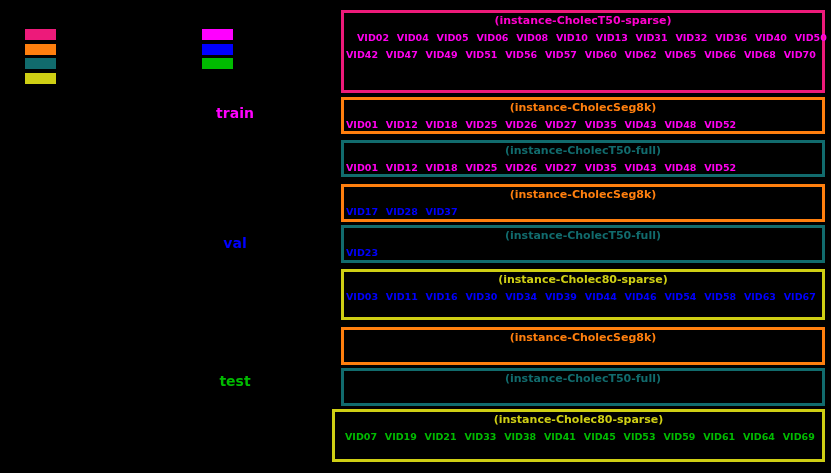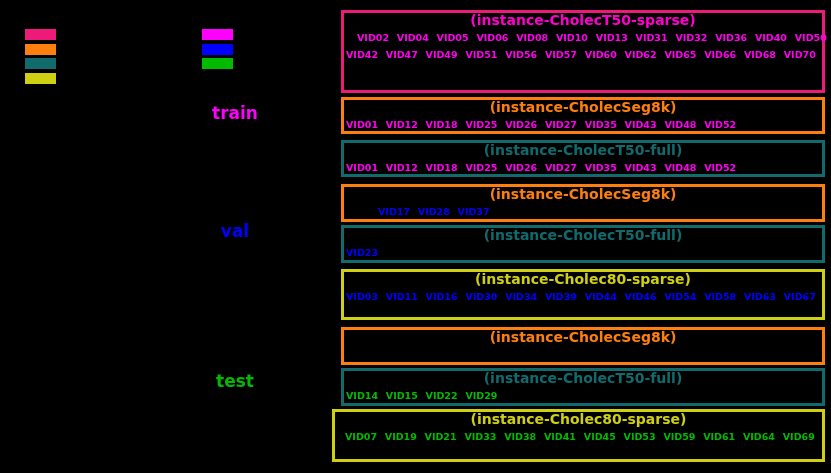--- a/index.html
+++ b/index.html
@@ -4,35 +4,35 @@
 <style>
   html,body{margin:0;padding:0;background:#000;}
   .fig{
     position:relative;width:831px;height:473px;background:#000000;
     font-family:"DejaVu Sans", sans-serif;font-weight:bold;overflow:hidden;
   }
   .legend{position:absolute;display:flex;flex-direction:column;gap:3.5px;}
   .legend-datasets{left:25px;top:29px;}
   .legend-splits{left:202px;top:29px;}
   .swatch{width:31px;height:11px;}
-  .split-label{position:absolute;left:205px;width:60px;text-align:center;font-size:17px;line-height:14px;}
+  .split-label{position:absolute;left:205px;width:60px;text-align:center;font-size:14px;line-height:14px;}
   .split-label.train{top:106px;}
-  .split-label.val{top:224px;}
+  .split-label.val{top:236px;}
   .split-label.test{top:374px;}
   .box{position:absolute;left:341px;width:484px;border:3px solid #fff;box-sizing:border-box;background:#000;}
   .b1{top:10px;height:83px;}
   .b2{top:97px;height:37px;}
   .b3{top:140px;height:37px;}
   .b4{top:184px;height:38px;}
   .b5{top:225px;height:38px;}
   .b6{top:269px;height:51px;}
   .b7{top:327px;height:38px;}
   .b8{top:368px;height:38px;}
   .b9{top:409px;left:332px;width:493px;height:53px;}
-  .box-title{text-align:center;font-size:14px;line-height:13px;padding-top:1px;}
+  .box-title{text-align:center;font-size:11px;line-height:13px;padding-top:1px;}
   .rows{margin-left:2px;}
   .b9 .rows{margin-left:10px;}
   .row{display:flex;height:13px;margin-top:4px;}
   .cell{flex:0 0 39.8px;width:39.8px;font-size:9.5px;line-height:13px;white-space:nowrap;}
 </style>
 </head>
 <body>
 
 <div class="fig">
 
@@ -120,21 +120,21 @@
           <span class="cell" style="color: rgb(255, 0, 238);">VID48</span>
           <span class="cell" style="color: rgb(255, 0, 238);">VID52</span>
         </div>
       </div>
   </div>
 
   <div class="box b4" style="border-color: rgb(255, 127, 14);">
     <div class="box-title" style="color: rgb(255, 127, 14);">(instance-CholecSeg8k)</div>
     <div class="rows">
         <div class="row">
-          <span class="cell" style="color: rgb(0, 0, 255); margin-left: 32px;">VID17</span>
+          <span class="cell" style="color: rgb(0, 0, 255);">VID17</span>
           <span class="cell" style="color: rgb(0, 0, 255);">VID28</span>
           <span class="cell" style="color: rgb(0, 0, 255);">VID37</span>
         </div>
       </div>
   </div>
 
   <div class="box b5" style="border-color: rgb(17, 107, 109);">
     <div class="box-title" style="color: rgb(17, 107, 109);">(instance-CholecT50-full)</div>
     <div class="rows">
         <div class="row">
@@ -162,28 +162,20 @@
         </div>
       </div>
   </div>
 
   <div class="box b7" style="border-color: rgb(255, 127, 14);">
     <div class="box-title" style="color: rgb(255, 127, 14);">(instance-CholecSeg8k)</div>
   </div>
 
   <div class="box b8" style="border-color: rgb(17, 107, 109);">
     <div class="box-title" style="color: rgb(17, 107, 109);">(instance-CholecT50-full)</div>
-    <div class="rows">
-        <div class="row">
-          <span class="cell" style="color: rgb(0, 187, 0);">VID14</span>
-          <span class="cell" style="color: rgb(0, 187, 0);">VID15</span>
-          <span class="cell" style="color: rgb(0, 187, 0);">VID22</span>
-          <span class="cell" style="color: rgb(0, 187, 0);">VID29</span>
-        </div>
-      </div>
   </div>
 
   <div class="box b9" style="border-color: rgb(207, 207, 20);">
     <div class="box-title" style="color: rgb(207, 207, 20);">(instance-Cholec80-sparse)</div>
     <div class="rows">
         <div class="row">
           <span class="cell" style="color: rgb(0, 187, 0);">VID07</span>
           <span class="cell" style="color: rgb(0, 187, 0);">VID19</span>
           <span class="cell" style="color: rgb(0, 187, 0);">VID21</span>
           <span class="cell" style="color: rgb(0, 187, 0);">VID33</span>

